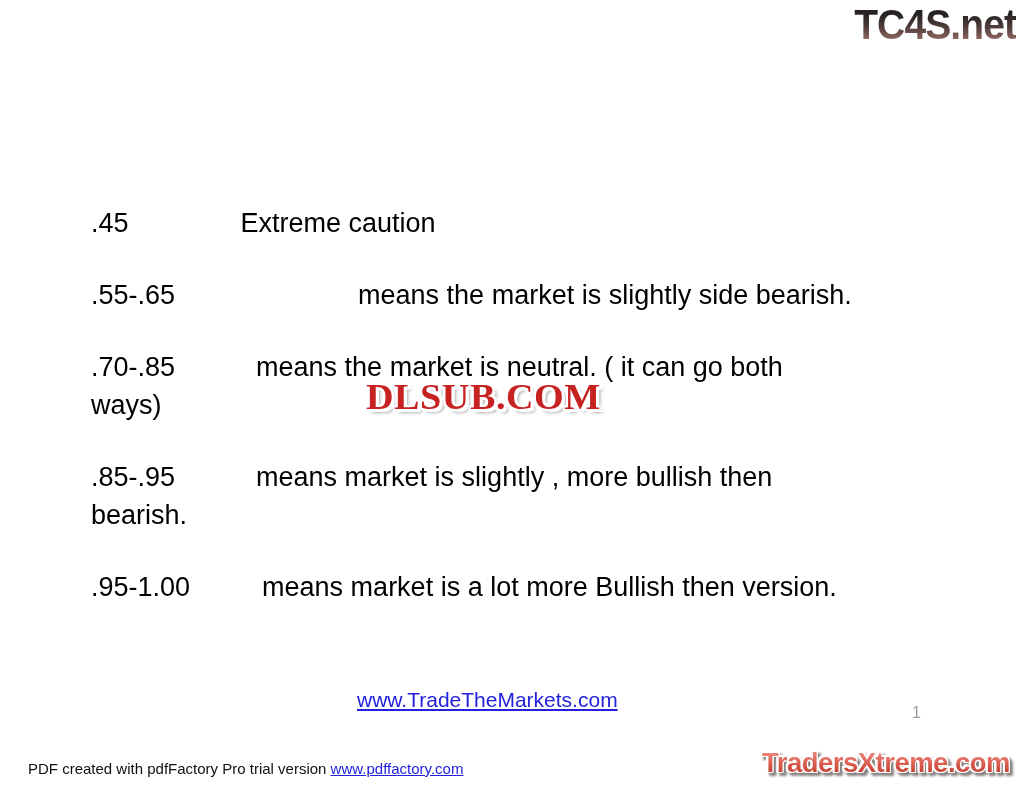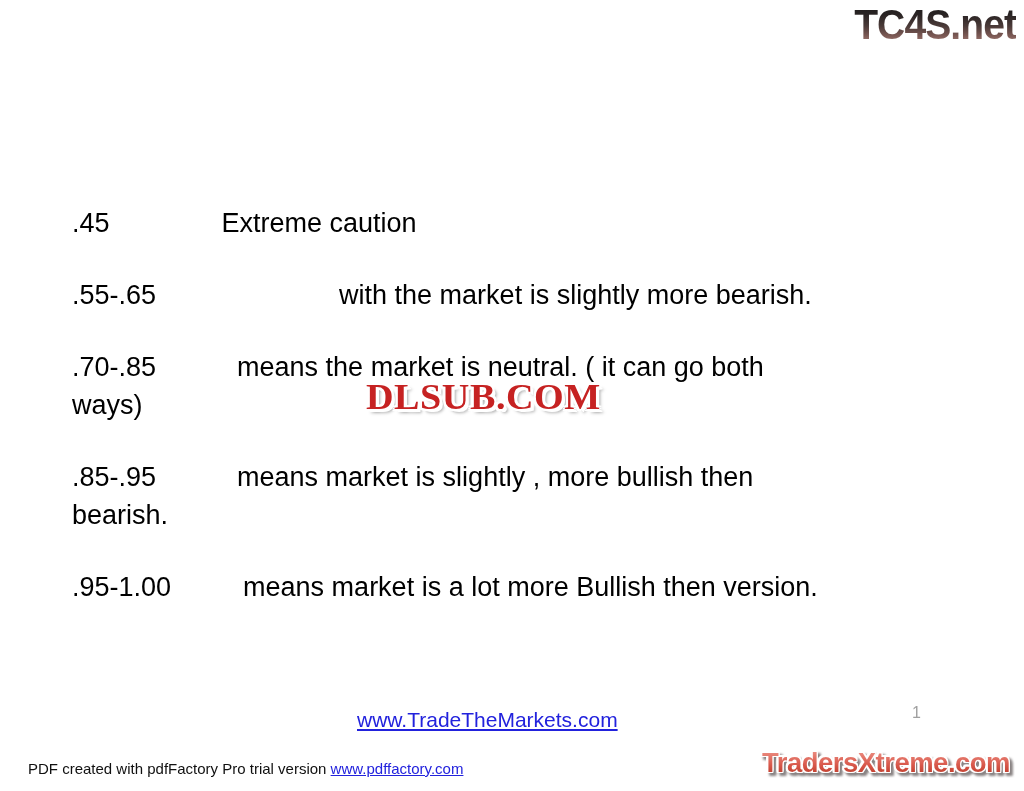--- a/index.html
+++ b/index.html
@@ -73,20 +73,21 @@
     font-size: 27px;
     color: #000000;
     white-space: pre;
   }
   .guide-row .row-desc {
     font-size: 27px;
     color: #000000;
   }
   .row-line {
     display: block;
+    margin-left: 19px;
   }
 
   
   #watermark {
     position: absolute;
     left: 366px;
     top: 376px;
     font-family: "Liberation Serif", serif;
     font-weight: bold;
     font-size: 36px;
@@ -102,21 +103,21 @@
        2px 2px 0 #ffffff, -2px 2px 0 #ffffff,
        2px -2px 0 #ffffff, -2px -2px 0 #ffffff,
        3px 3px 0 #ffffff, 4px 4px 3px rgba(0,0,0,0.35);
     pointer-events: none;
   }
 
   
   #footer-link {
     position: absolute;
     left: 357px;
-    top: 708px;
+    top: 688px;
     font-size: 21px;
     color: #2222dd;
     text-decoration: underline;
     white-space: nowrap;
   }
   #page-number {
     position: absolute;
     left: 912px;
     top: 704px;
     font-size: 16px;
@@ -176,21 +177,21 @@
   <div id="body-rows">
 
     <div class="guide-row">
       <span class="row-line">
         <span class="row-value">.45</span><span class="row-gap" style="display:inline-block;width:112px;"></span><span class="row-desc">Extreme caution</span>
       </span>
     </div>
 
     <div class="guide-row">
       <span class="row-line">
-        <span class="row-value">.55-.65</span><span class="row-gap" style="display:inline-block;width:183px;"></span><span class="row-desc">with the market is slightly more bearish.</span>
+        <span class="row-value">.55-.65</span><span class="row-gap" style="display:inline-block;width:183px;"></span><span class="row-desc">means the market is slightly side bearish.</span>
       </span>
     </div>
 
     <div class="guide-row">
       <span class="row-line">
         <span class="row-value">.70-.85</span><span class="row-gap" style="display:inline-block;width:81px;"></span><span class="row-desc">means the market is neutral. ( it can go both</span>
       </span>
       <span class="row-line row-desc">ways)</span>
     </div>
 

